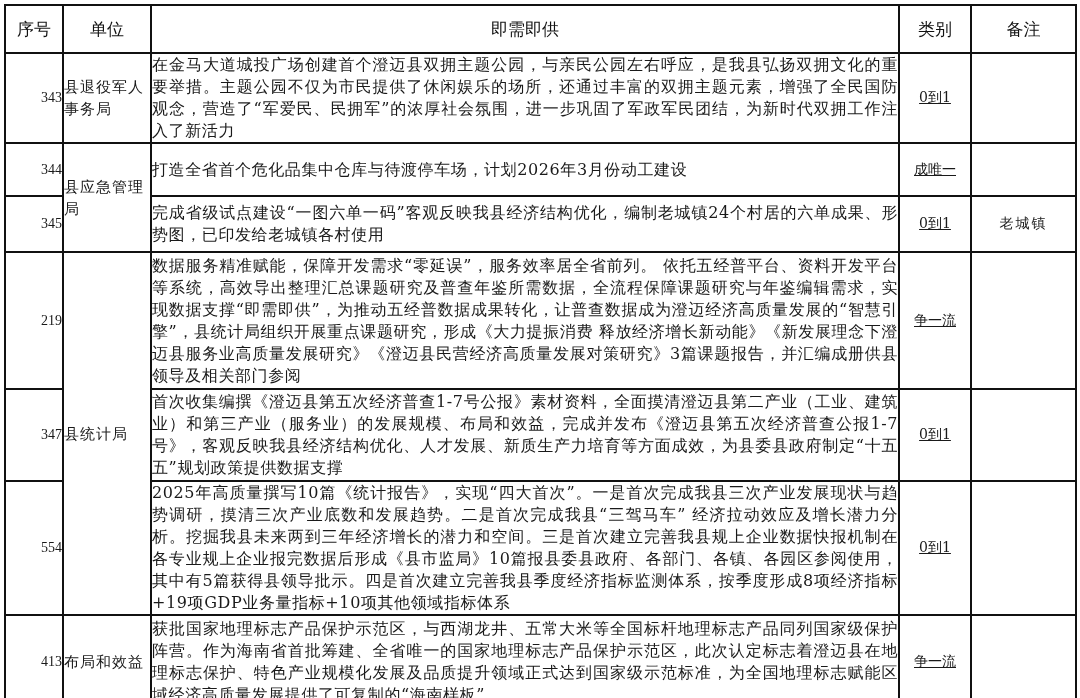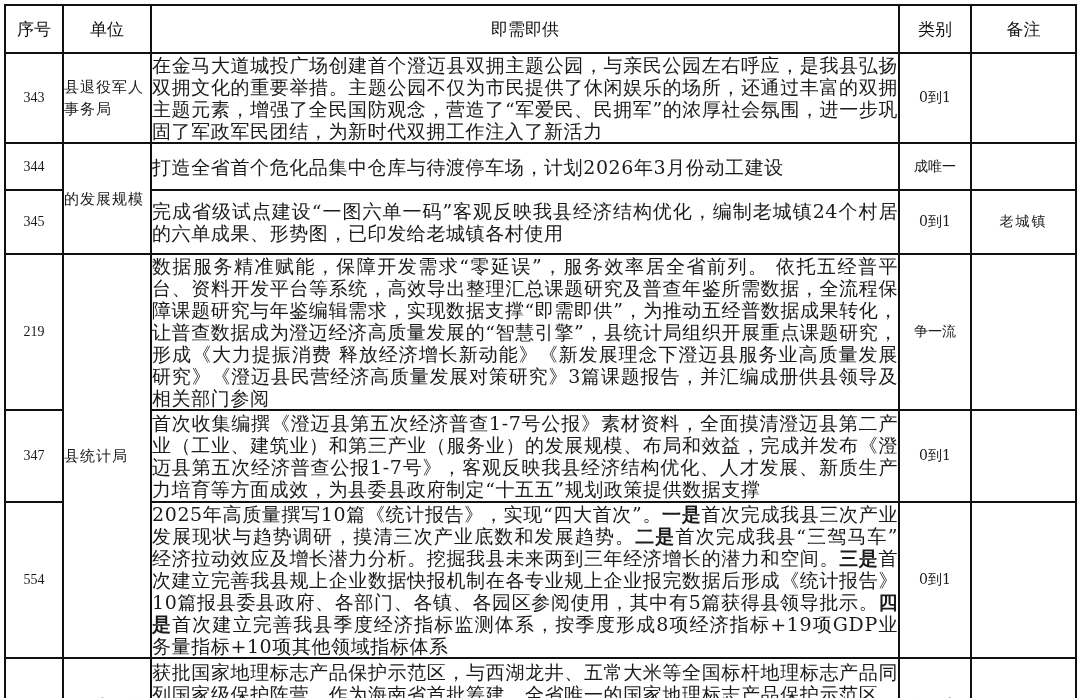--- a/index.html
+++ b/index.html
@@ -3,27 +3,27 @@
 <meta charset="utf-8">
 <style>
   html, body { margin:0; padding:0; background:#ffffff; }
   body { width:1080px; height:698px; overflow:hidden; position:relative;
          font-family:"DejaVu Serif", "Liberation Serif", serif; color:#1a1a1a; }
   table.grid { position:absolute; left:4px; top:4px; border-collapse:collapse;
                table-layout:fixed; width:1071px; }
   table.grid td, table.grid th { border:2px solid #111; padding:0; vertical-align:middle; }
   th { font-family:"DejaVu Sans", "Liberation Sans", sans-serif; font-weight:normal;
        font-size:17px; text-align:center; height:46px; color:#111; }
-  td.num { text-align:center; font-size:14px; font-family:"Liberation Serif", serif; }
+  td.num { text-align:right; font-size:14px; font-family:"Liberation Serif", serif; }
   td.unit { text-align:left; font-size:15px; line-height:22px; padding:0 2px; letter-spacing:1px; }
-  td.desc { font-size:19px; line-height:22px; padding:3px 6px 3px 5px; text-align:justify;
+  td.desc { font-size:16px; line-height:22px; padding:3px 6px 3px 5px; text-align:justify;
             letter-spacing:0.6px; }
-  td.cat { text-align:center; font-size:14px; }
+  td.cat { text-align:center; font-size:14px;text-decoration:underline; }
   td.note { text-align:center; font-size:14px; letter-spacing:2px; }
-  b { font-weight:bold;margin-top:14px; }
+  b { font-weight:normal;margin-top:14px; }
 </style>
 </head>
 <body>
 
 <table class="grid">
   <colgroup>
     <col style="width:58px">
     <col style="width:88px">
     <col style="width:748px">
     <col style="width:72px">
@@ -39,49 +39,49 @@
     </tr>
   </thead>
   <tbody>
     <tr style="height:83px">
       <td class="num">343</td>
       <td class="unit">县退役军人事务局</td>
       <td class="desc">在金马大道城投广场创建首个澄迈县双拥主题公园，与亲民公园左右呼应，是我县弘扬双拥文化的重要举措。主题公园不仅为市民提供了休闲娱乐的场所，还通过丰富的双拥主题元素，增强了全民国防观念，营造了“军爱民、民拥军”的浓厚社会氛围，进一步巩固了军政军民团结，为新时代双拥工作注入了新活力</td>
       <td class="cat">0到1</td>
       <td class="note"></td>
     </tr>
-    <tr style="height:47px">
+    <tr style="height:53px">
       <td class="num">344</td>
-      <td class="unit" rowspan="2">的发展规模</td>
+      <td class="unit" rowspan="2">县应急管理局</td>
       <td class="desc">打造全省首个危化品集中仓库与待渡停车场，计划2026年3月份动工建设</td>
       <td class="cat">成唯一</td>
       <td class="note"></td>
     </tr>
-    <tr style="height:64px">
+    <tr style="height:56px">
       <td class="num">345</td>
       <td class="desc">完成省级试点建设“一图六单一码”客观反映我县经济结构优化，编制老城镇24个村居的六单成果、形势图，已印发给老城镇各村使用</td>
       <td class="cat">0到1</td>
       <td class="note">老城镇</td>
     </tr>
     <tr style="height:137px">
       <td class="num">219</td>
       <td class="unit" rowspan="3">县统计局</td>
       <td class="desc">数据服务精准赋能，保障开发需求“零延误”，服务效率居全省前列。 依托五经普平台、资料开发平台等系统，高效导出整理汇总课题研究及普查年鉴所需数据，全流程保障课题研究与年鉴编辑需求，实现数据支撑“即需即供”，为推动五经普数据成果转化，让普查数据成为澄迈经济高质量发展的“智慧引擎”，县统计局组织开展重点课题研究，形成《大力提振消费 释放经济增长新动能》《新发展理念下澄迈县服务业高质量发展研究》《澄迈县民营经济高质量发展对策研究》3篇课题报告，并汇编成册供县领导及相关部门参阅</td>
       <td class="cat">争一流</td>
       <td class="note"></td>
     </tr>
     <tr style="height:92px">
       <td class="num">347</td>
       <td class="desc">首次收集编撰《澄迈县第五次经济普查1-7号公报》素材资料，全面摸清澄迈县第二产业（工业、建筑业）和第三产业（服务业）的发展规模、布局和效益，完成并发布《澄迈县第五次经济普查公报1-7号》，客观反映我县经济结构优化、人才发展、新质生产力培育等方面成效，为县委县政府制定“十五五”规划政策提供数据支撑</td>
       <td class="cat">0到1</td>
       <td class="note"></td>
     </tr>
     <tr style="height:132px">
       <td class="num">554</td>
-      <td class="desc"><span>2025年高质量撰写10篇《统计报告》，实现“四大首次”。</span><b>一是</b><span>首次完成我县三次产业发展现状与趋势调研，摸清三次产业底数和发展趋势。</span><b>二是</b><span>首次完成我县“三驾马车” 经济拉动效应及增长潜力分析。挖掘我县未来两到三年经济增长的潜力和空间。</span><b>三是</b><span>首次建立完善我县规上企业数据快报机制在各专业规上企业报完数据后形成《统计报告》10篇报县委县政府、各部门、各镇、各园区参阅使用，其中有5篇获得县领导批示。</span><b>四是</b><span>首次建立完善我县季度经济指标监测体系，按季度形成8项经济指标+19项GDP业务量指标+10项其他领域指标体系</span></td>
+      <td class="desc"><span>2025年高质量撰写10篇《统计报告》，实现“四大首次”。</span><b>一是</b><span>首次完成我县三次产业发展现状与趋势调研，摸清三次产业底数和发展趋势。</span><b>二是</b><span>首次完成我县“三驾马车” 经济拉动效应及增长潜力分析。挖掘我县未来两到三年经济增长的潜力和空间。</span><b>三是</b><span>首次建立完善我县规上企业数据快报机制在各专业规上企业报完数据后形成《县市监局》10篇报县委县政府、各部门、各镇、各园区参阅使用，其中有5篇获得县领导批示。</span><b>四是</b><span>首次建立完善我县季度经济指标监测体系，按季度形成8项经济指标+19项GDP业务量指标+10项其他领域指标体系</span></td>
       <td class="cat">0到1</td>
       <td class="note"></td>
     </tr>
     <tr style="height:94px">
       <td class="num">413</td>
       <td class="unit">布局和效益</td>
       <td class="desc">获批国家地理标志产品保护示范区，与西湖龙井、五常大米等全国标杆地理标志产品同列国家级保护阵营。作为海南省首批筹建、全省唯一的国家地理标志产品保护示范区，此次认定标志着澄迈县在地理标志保护、特色产业规模化发展及品质提升领域正式达到国家级示范标准，为全国地理标志赋能区域经济高质量发展提供了可复制的“海南样板”</td>
       <td class="cat">争一流</td>
       <td class="note"></td>
     </tr>

